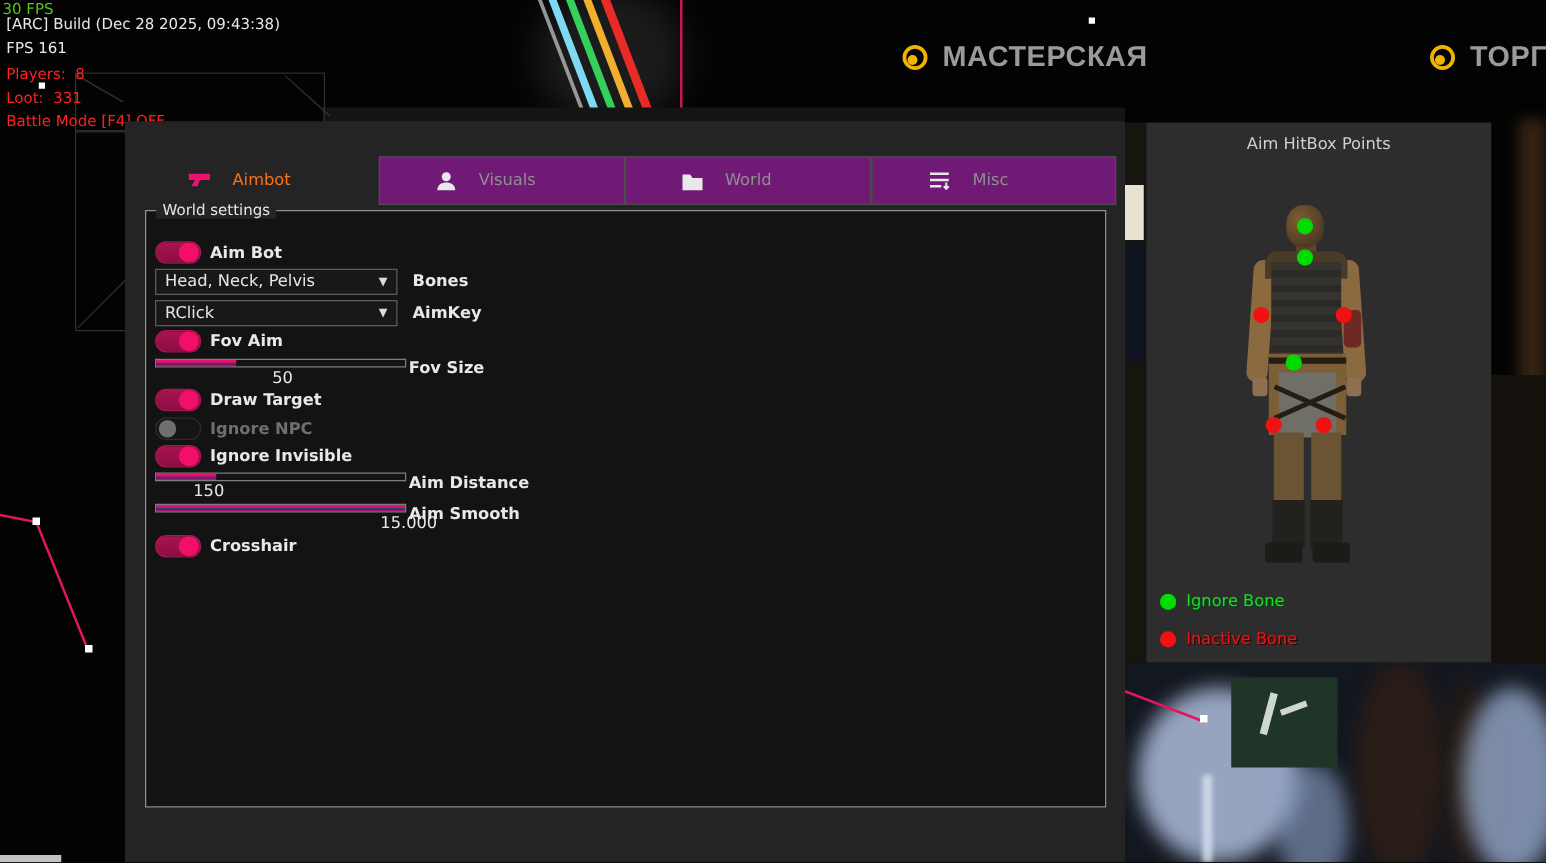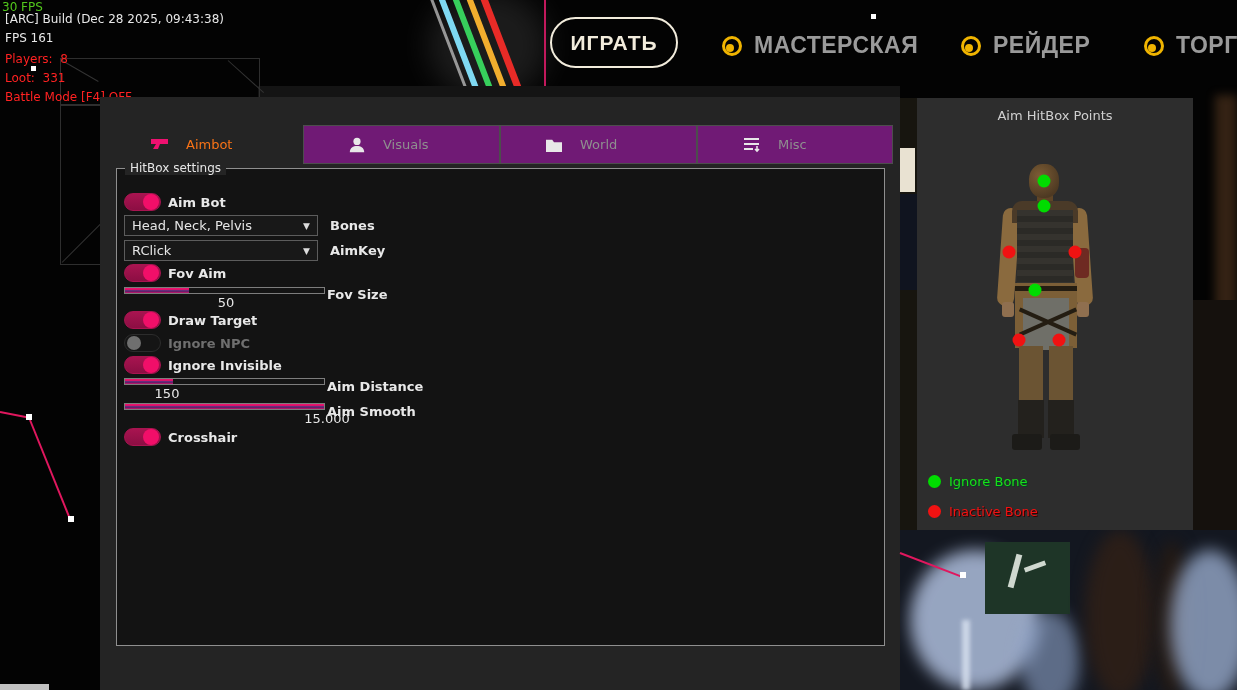--- a/index.html
+++ b/index.html
@@ -153,28 +153,23 @@
     <span class="abs" style="left:62px;top:90px;width:8px;height:70px;background:#d9e2f0;opacity:.8;filter:blur(2px);"></span>
   </div>
 
   <div class="hud green" style="left:2px;top:0;">30 FPS</div>
   <div class="hud white" style="left:5px;top:12px;">[ARC] Build (Dec 28 2025, 09:43:38)</div>
   <div class="hud white" style="left:5px;top:31px;">FPS 161</div>
   <div class="hud red" style="left:5px;top:52px;">Players:  8</div>
   <div class="hud red" style="left:5px;top:71px;">Loot:  331</div>
   <div class="hud red" style="left:5px;top:90px;">Battle Mode [F4] OFF</div>
 
-  <div class="play-btn">ИГРАТЬ</div>
   <div class="nav-item" style="left:722px;top:32px;">
     <span class="coin"></span>
     <span>МАСТЕРСКАЯ</span>
-  </div>
-  <div class="nav-item" style="left:961px;top:32px;">
-    <span class="coin"></span>
-    <span>РЕЙДЕР</span>
   </div>
   <div class="nav-item nav-clip" style="left:1144px;top:32px;width:93px;">
     <span class="coin"></span>
     <span>ТОРГО</span>
   </div>
 
   <div class="panel">
 
     <div class="tab active" style="left:6px;width:197px;">
       <svg width="19" height="17" viewBox="0 0 19 17">
@@ -199,21 +194,21 @@
       <svg width="19" height="17" viewBox="0 0 19 17">
         <rect x="2" y="2" width="15" height="2" fill="#e8e8e8"></rect>
         <rect x="2" y="7" width="15" height="2" fill="#e8e8e8"></rect>
         <rect x="2" y="12" width="9" height="2" fill="#e8e8e8"></rect>
         <path d="M15 10 v5 m-2 -2 l2 2 l2 -2" stroke="#e8e8e8" stroke-width="1.6" fill="none"></path>
       </svg>
       <span>Misc</span>
     </div>
 
     <div class="groupbox"></div>
-    <div class="grouplabel">HitBox settings</div>
+    <div class="grouplabel">World settings</div>
 
     <div class="toggle on" style="left:24px;top:96px;">
         <span class="knob"></span>
       </div>
     <div class="ctl-label" style="left:68px;top:98px;">Aim Bot</div>
 
     <div class="dropdown" style="left:24px;top:118px;">
       <span>Head, Neck, Pelvis</span>
       <span class="arrow">▼</span>
     </div>

